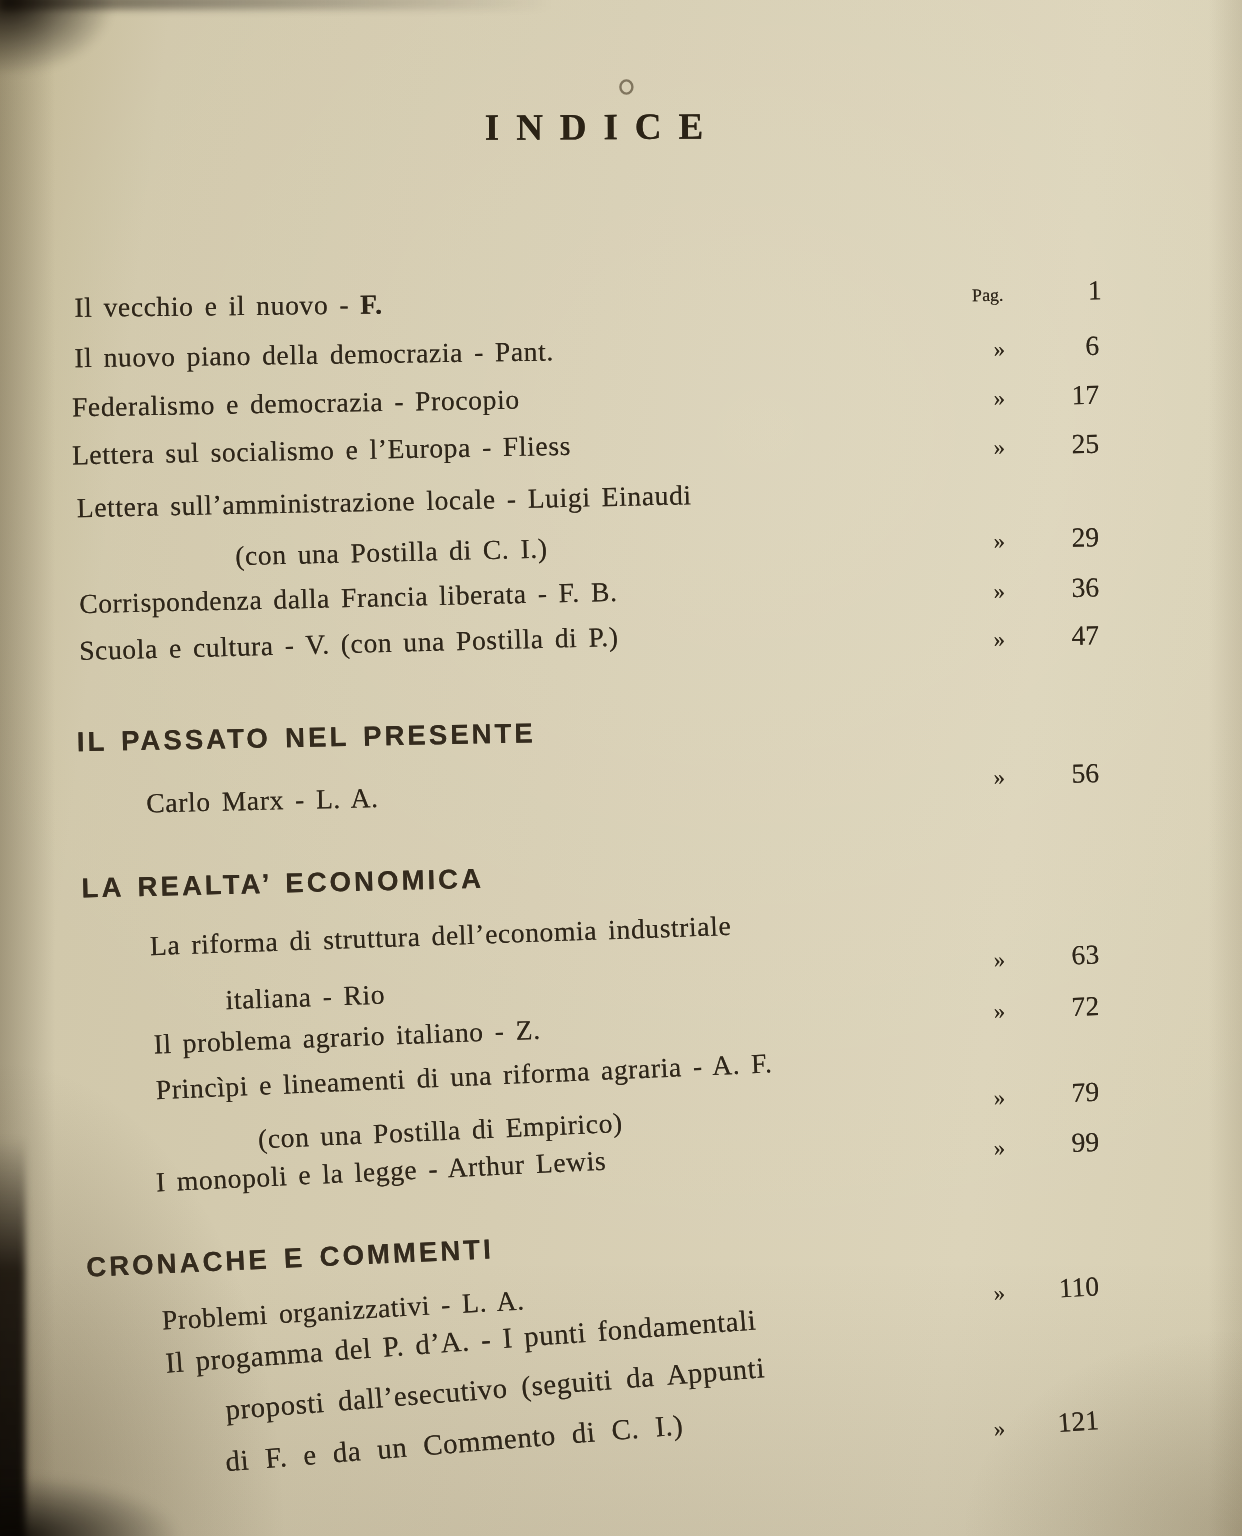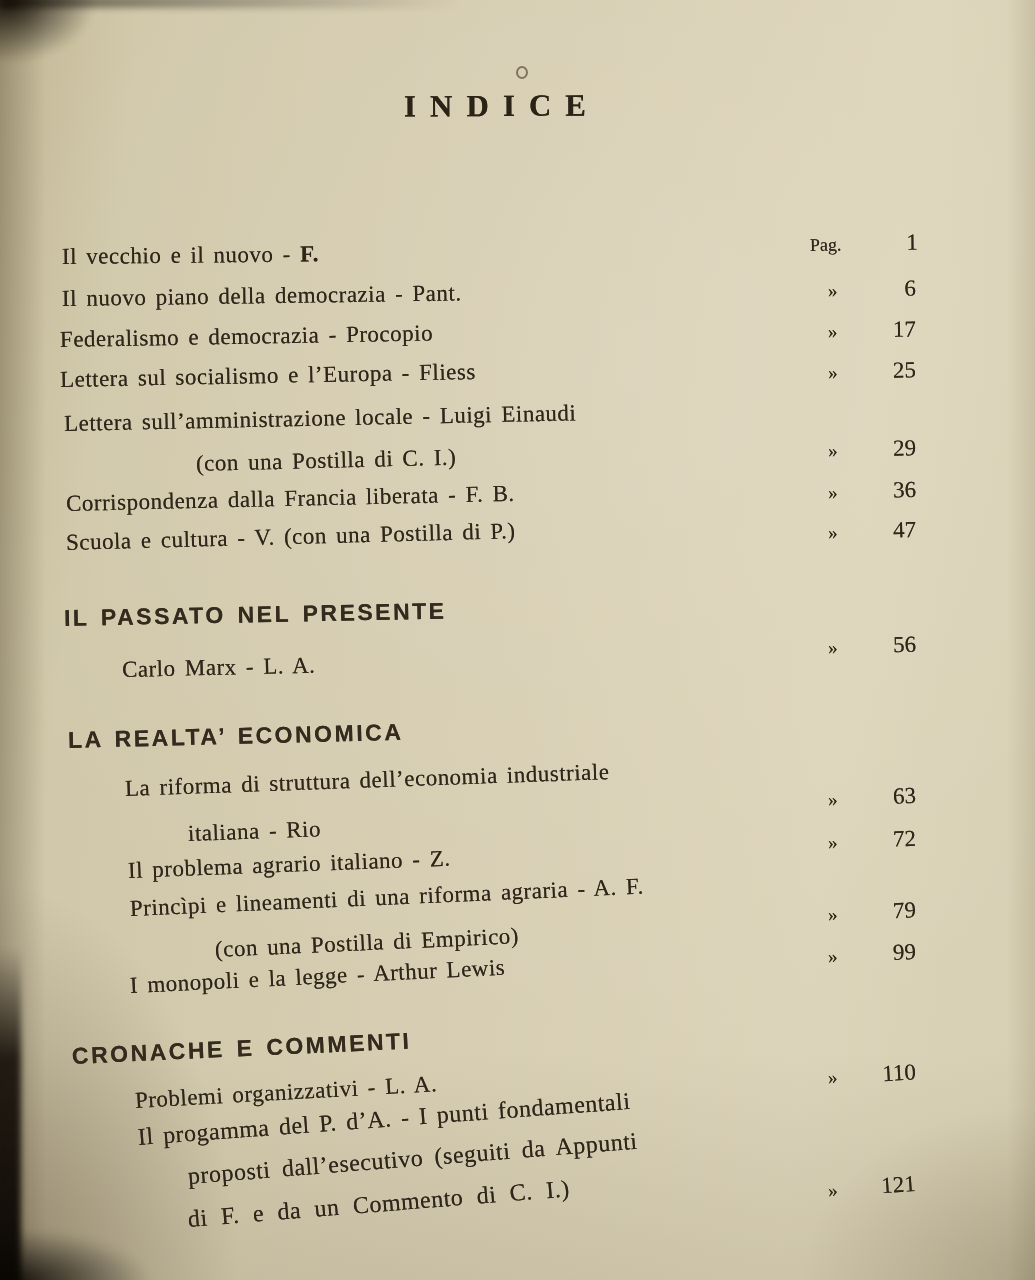--- a/index.html
+++ b/index.html
@@ -65,21 +65,21 @@
   .l18{left:135px;top:1088px;transform:rotate(-3.2deg);}
   .l19{left:138px;top:1124px;transform:rotate(-4.2deg);font-size:24px;}
   .l20{left:188px;top:1163px;transform:rotate(-4.5deg);font-size:24px;word-spacing:5px;}
   .l21{left:188px;top:1206px;transform:rotate(-4.6deg);font-size:24px;word-spacing:7px;}
   
   .pag{position:absolute;left:828px;width:88px;display:flex;justify-content:space-between;
     align-items:baseline;font-size:23px;transform-origin:left center;
     text-shadow:0 0 0.4px rgba(40,30,15,0.75);}
   .pag .mark{font-size:19px;}
   .p0{left:810px;width:108px;top:231px;transform:rotate(-0.8deg);}
-  .p0 .mark{font-size:18px;}
+  .p0 .mark{font-size:15px;}
   .p1{top:277px;transform:rotate(-0.9deg);}
   .p2{top:318px;transform:rotate(-1deg);}
   .p3{top:359px;transform:rotate(-1.1deg);}
   .p4{top:437px;transform:rotate(-1.2deg);}
   .p5{top:479px;transform:rotate(-1.3deg);}
   .p6{top:519px;transform:rotate(-1.4deg);}
   .p7{top:634px;transform:rotate(-1.5deg);}
   .p8{top:786px;transform:rotate(-2deg);}
   .p9{top:829px;transform:rotate(-2.1deg);}
   .p10{top:901px;transform:rotate(-2.4deg);}

